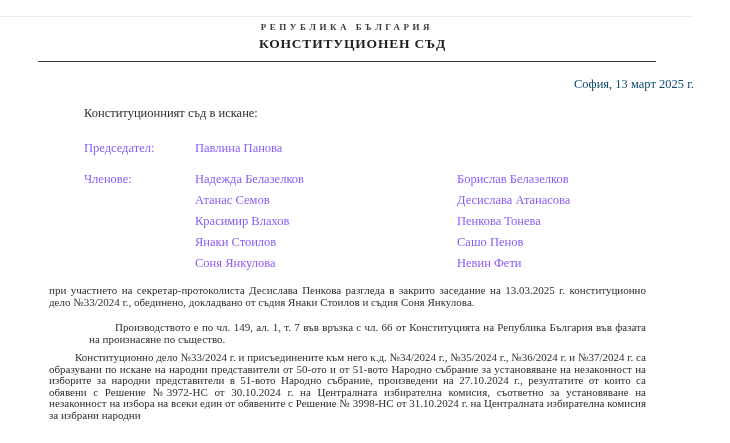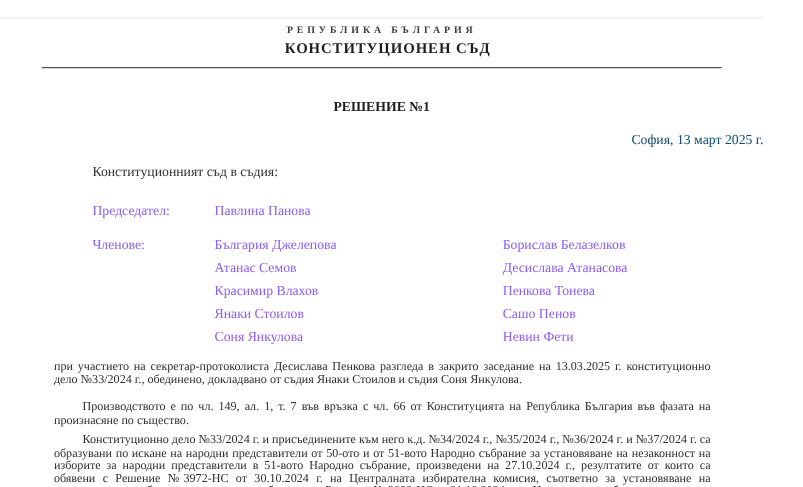--- a/index.html
+++ b/index.html
@@ -48,49 +48,48 @@
   .comp-col1  { width: 262px; flex: 0 0 262px; }
   .comp-col2  { flex: 1 1 auto; }
   .members { margin-top: 10px; }
   .body-text {
     margin: 11px 48px 0 49px;
     font-size: 11px; line-height: 11.5px;
     text-align: justify; color: #2e2e2e;
   }
   .body-text p { margin: 0; }
   .body-text p.indented { text-indent: 26px; }
-  .body-text p + p.gap-large { margin-top: 14px; }
+  .body-text p + p.gap-large { margin-top: 14px; margin-left: 40px; }
   .body-text p + p.gap-small { margin-top: 7px; }
 </style>
 </head>
 <body>
 
 <div class="page">
   <div class="top-divider"></div>
 
   <div class="country">РЕПУБЛИКА БЪЛГАРИЯ</div>
   <div class="institution">КОНСТИТУЦИОНЕН СЪД</div>
   <hr class="header-rule">
 
-  <div class="decision-title">РЕШЕНИЕ №1</div>
   <div class="place-date">София, 13 март 2025 г.</div>
 
-  <div class="composition-intro">Конституционният съд в съдия:</div>
+  <div class="composition-intro">Конституционният съд в искане:</div>
 
   <div class="composition">
     <div class="comp-row">
       <span class="comp-label">Председател:</span>
       <span class="comp-col1">Павлина Панова</span>
       <span class="comp-col2"></span>
     </div>
 
     <div class="members">
       <div class="comp-row">
         <span class="comp-label">Членове:</span>
-        <span class="comp-col1">България Джелепова</span>
+        <span class="comp-col1">Надежда Белазелков</span>
         <span class="comp-col2">Борислав Белазелков</span>
       </div>
       <div class="comp-row">
         <span class="comp-label"></span>
         <span class="comp-col1">Атанас Семов</span>
         <span class="comp-col2">Десислава Атанасова</span>
       </div>
       <div class="comp-row">
         <span class="comp-label"></span>
         <span class="comp-col1">Красимир Влахов</span>

